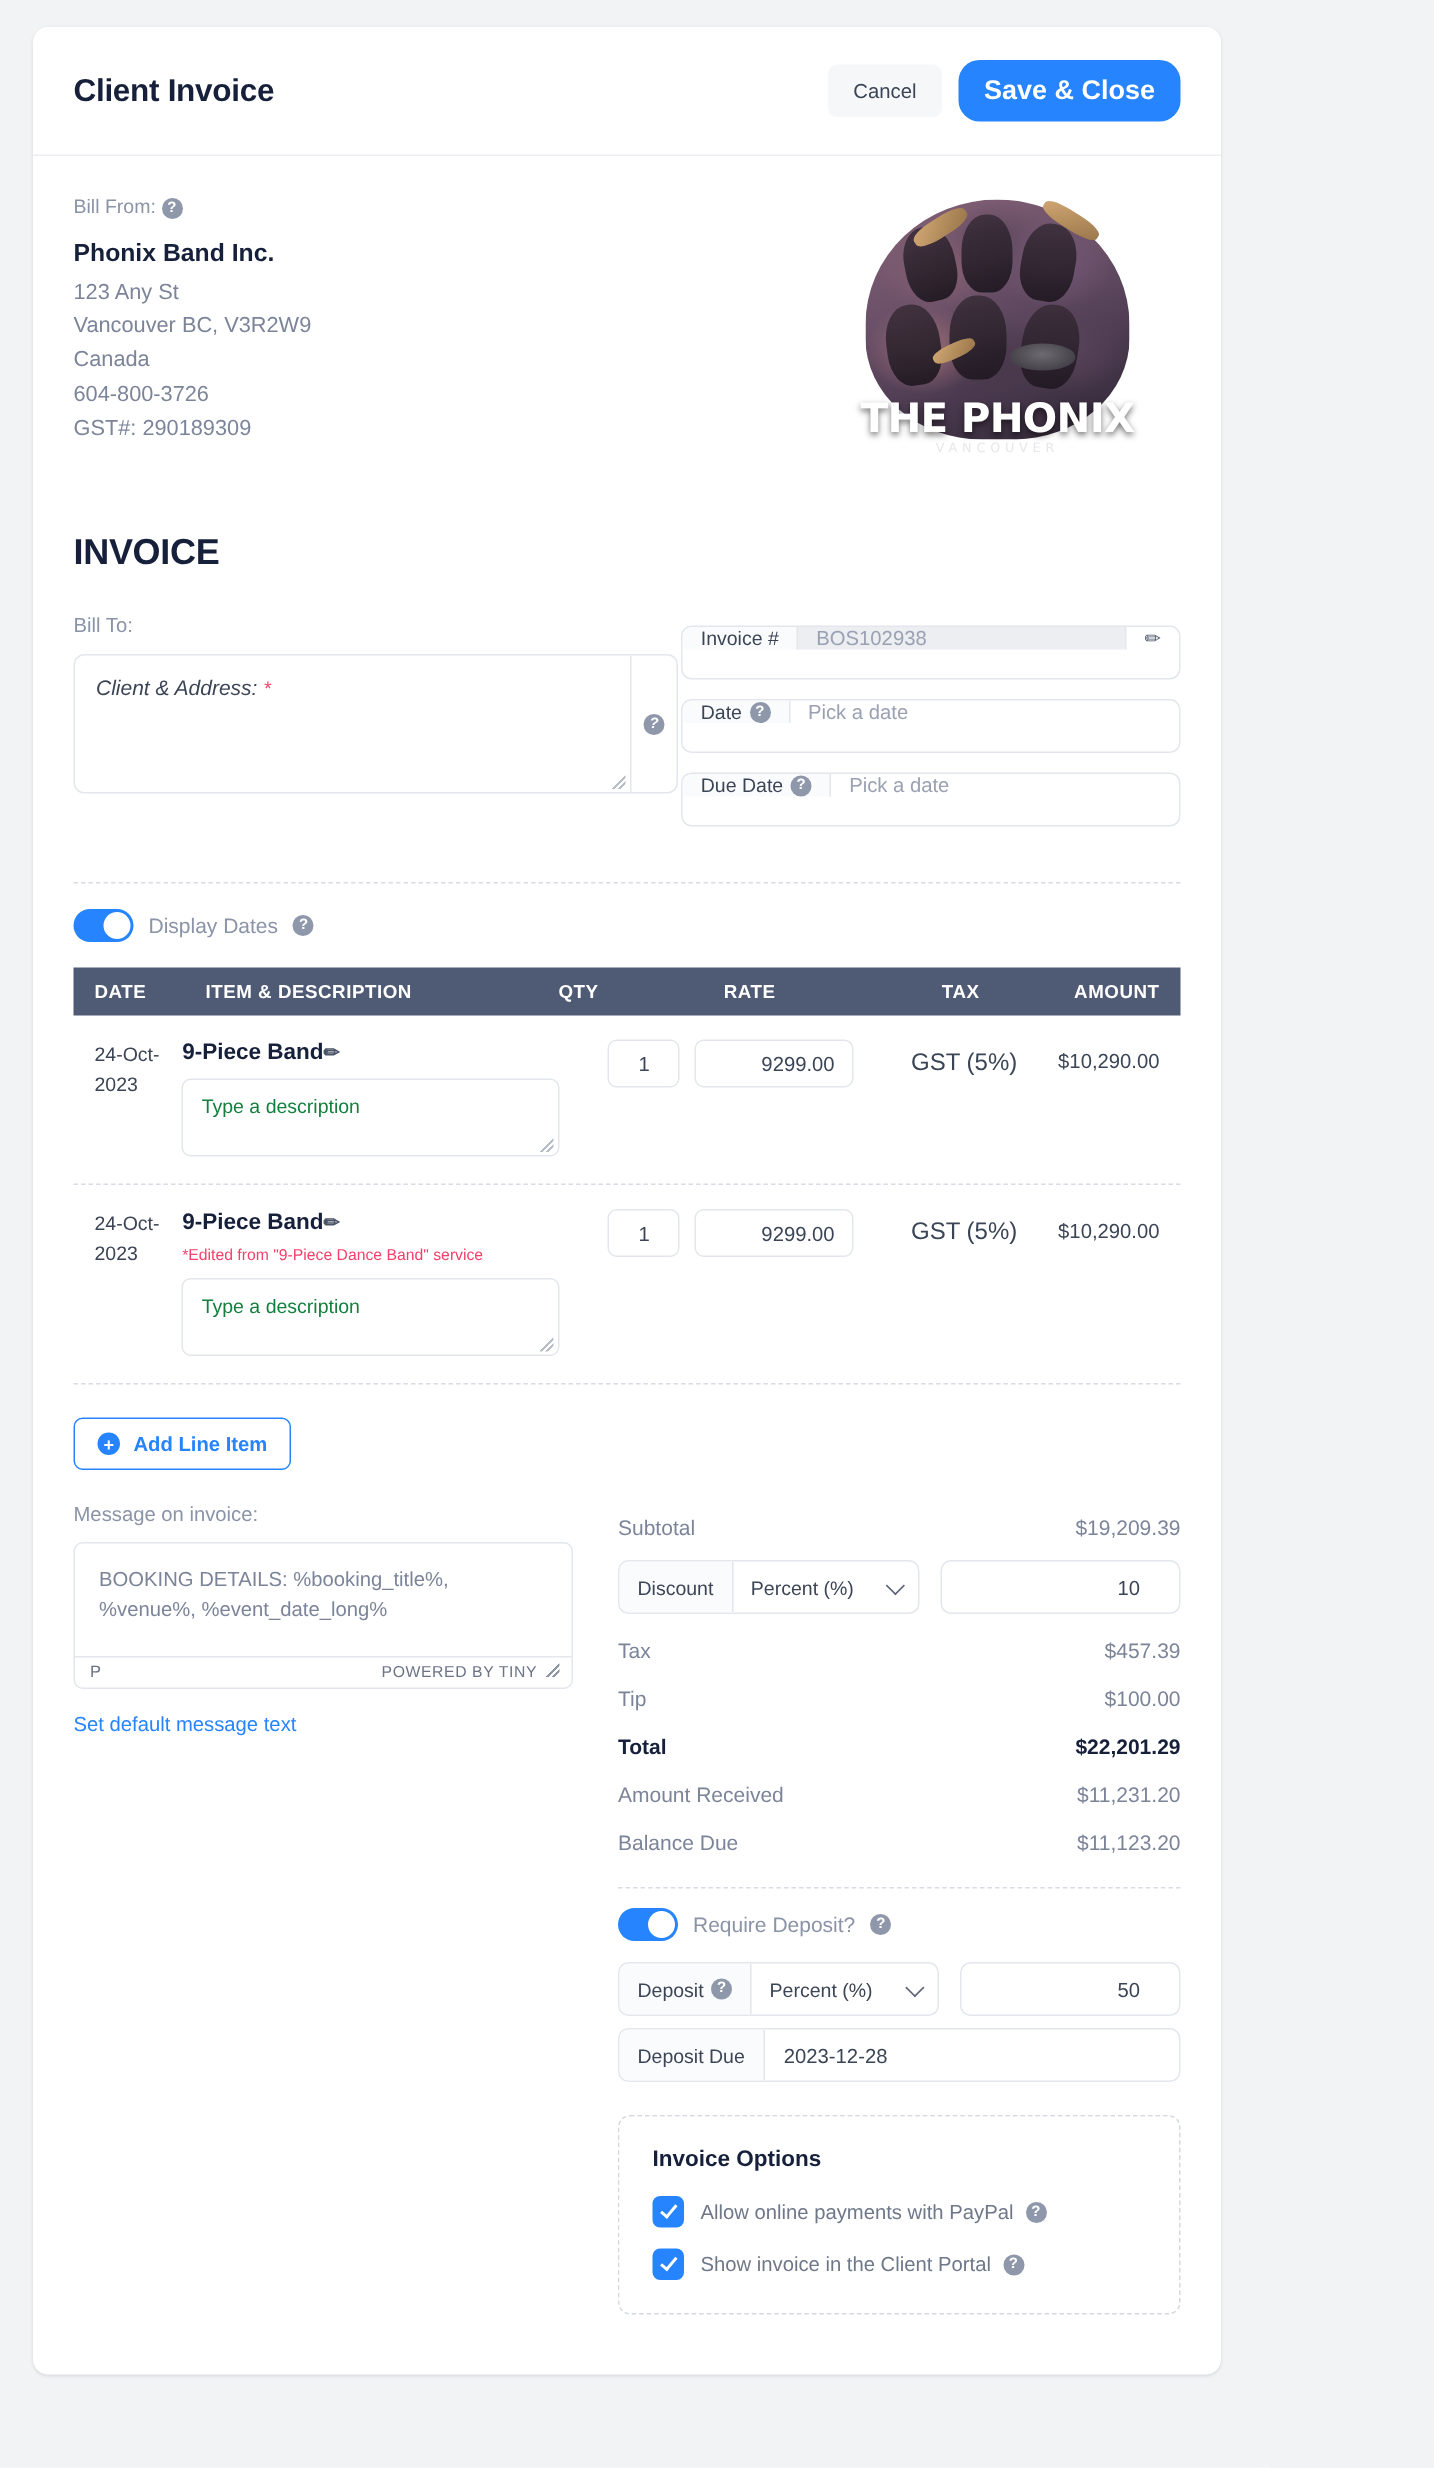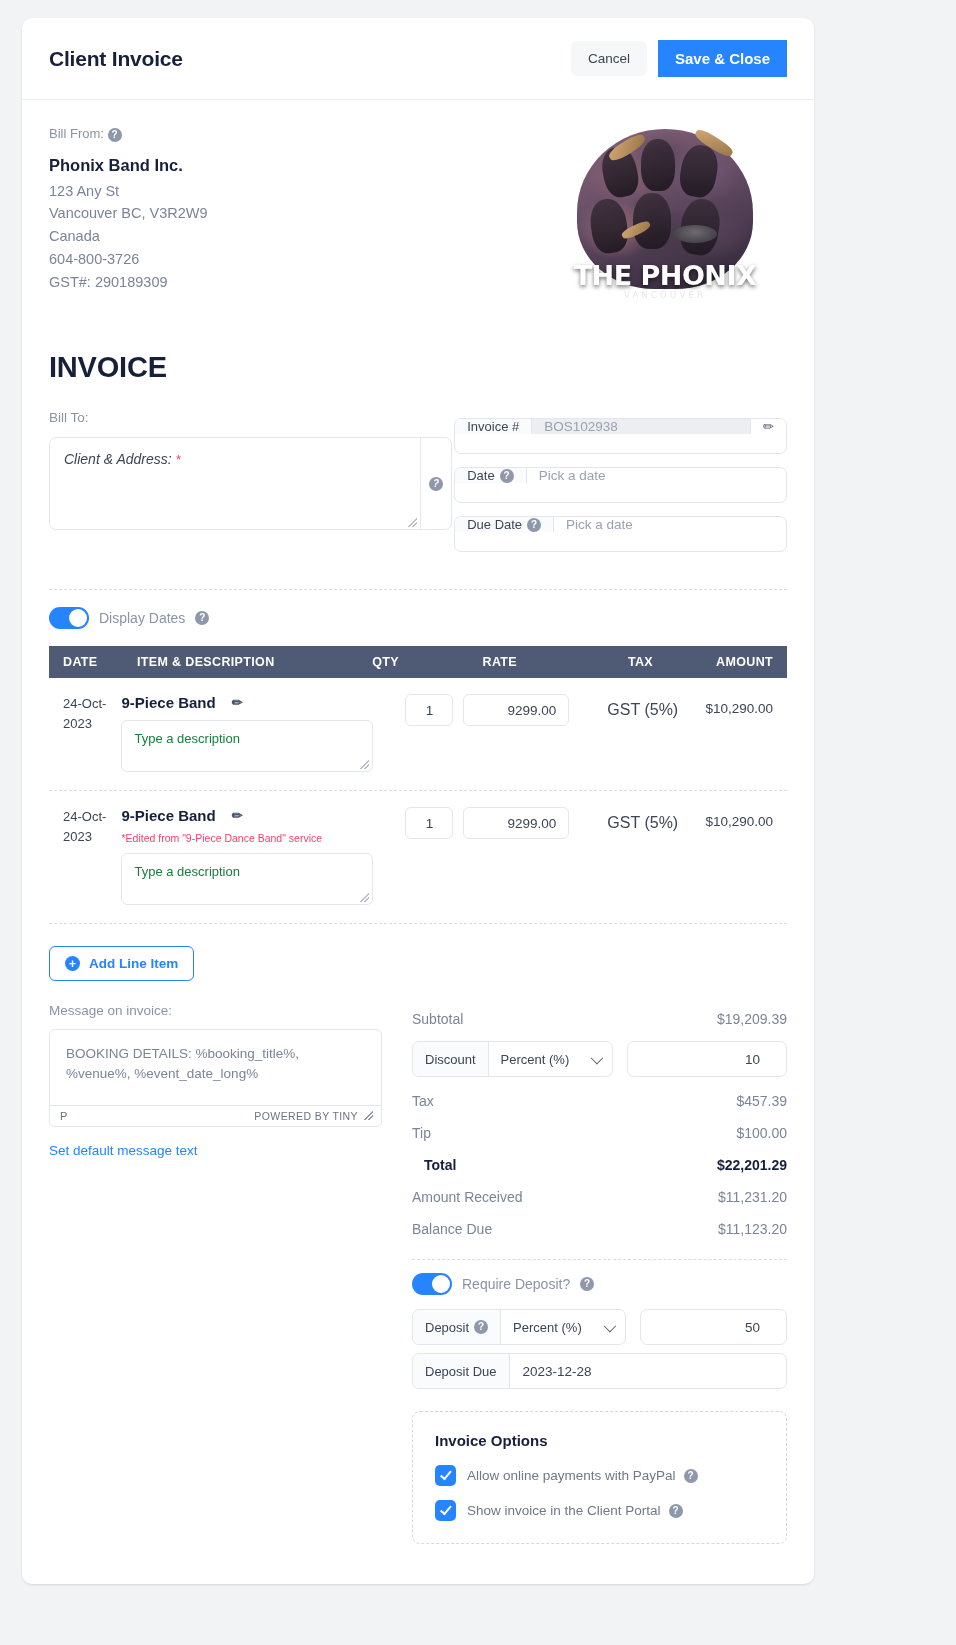--- a/index.html
+++ b/index.html
@@ -45,23 +45,23 @@
     border-radius: 6px;
     color: #3b4556;
     font-size: 13.5px;
     padding: 10px 17px;
     cursor: pointer;
     font-family: inherit;
   }
   .btn-primary {
     background: #2684ff;
     border: none;
-    border-radius: 0;
+    border-radius: 14px;
     color: #ffffff;
-    font-size: 15px;
+    font-size: 18px;
     font-weight: bold;
     padding: 10px 17px;
     cursor: pointer;
     font-family: inherit;
   }
 
   
   .body { padding: 24px 27px 40px 27px; position: relative; }
 
   .help {
@@ -148,21 +148,21 @@
     left: 0; right: 0; bottom: 9px;
     text-align: center;
     color: #e9e6ea;
     font-size: 8.5px;
     letter-spacing: 3.2px;
     font-family: "DejaVu Sans", sans-serif;
   }
 
   
   .invoice-title {
-    font-size: 29px; font-weight: bold; color: #17203a;
+    font-size: 24px; font-weight: bold; color: #17203a;
     letter-spacing: -0.2px;
     margin: 42px 0 26px 0;
   }
 
   .cols { display: flex; justify-content: space-between; align-items: flex-start; }
 
   
   .billto-col { width: 420px; }
   .billto-label { font-size: 13.5px; color: #8b93a7; margin-bottom: 12px; }
   .billto-box {
@@ -276,21 +276,21 @@
   .item-row {
     display: flex;
     padding: 16px 14px 18px 14px;
     border-bottom: 1px dashed #d8dce4;
   }
   .item-row:last-child { border-bottom: 1px dashed #d8dce4; }
   .item-date { width: 74px; font-size: 13px; color: #3b4556; line-height: 1.5; }
   .item-main { flex: 1; padding-right: 12px; }
   .item-name {
     font-size: 15px; font-weight: bold; color: #17203a;
-    display: flex; align-items: center; gap: 16px;
+    display: flex; align-items: center; gap: 0;
   }
   .edited-note {
     color: #f2426b; font-size: 10.5px; margin-top: 8px;
   }
   .desc-box {
     margin-top: 9px;
     width: 252px; height: 52px;
     border: 1px solid #e3e6ec;
     border-radius: 6px;
     padding: 10px 12px;
@@ -380,21 +380,21 @@
   }
 
   
   .totals-col { width: 375px; margin-right: 0; }
   .tot-row {
     display: flex; justify-content: space-between; align-items: center;
     font-size: 14px;
     color: #7c8499;
     padding: 8px 0;
   }
-  .tot-row.strong { color: #17203a; font-weight: bold; margin-left: 12px; }
+  .tot-row.strong { color: #17203a; font-weight: bold; }
   .tot-row.strong .tot-val { color: #17203a; font-weight: bold; }
   .tot-val { color: #7c8499; }
 
   .inline-fields { display: flex; gap: 14px; align-items: center; margin: 6px 0 8px 0; }
   .group {
     display: flex;
     border: 1px solid #e3e6ec;
     border-radius: 7px;
     overflow: hidden;
     height: 36px;

